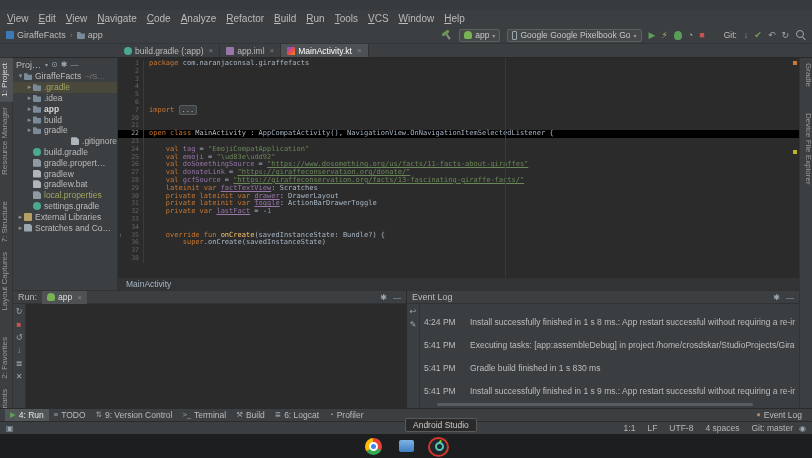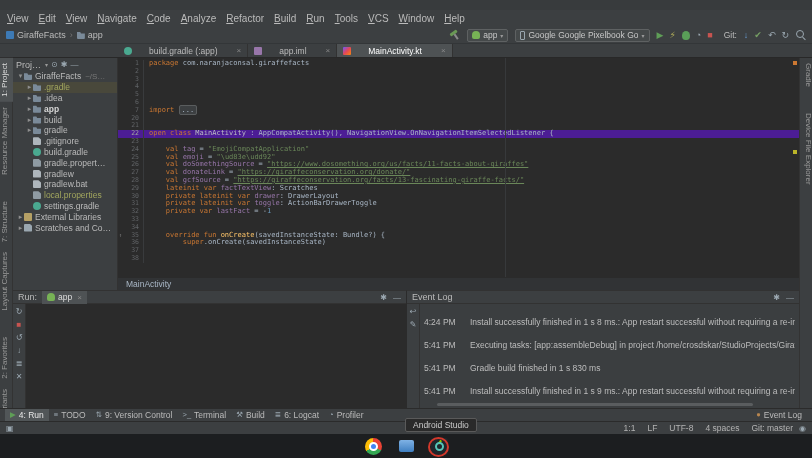--- a/index.html
+++ b/index.html
@@ -18,33 +18,33 @@
   .tic{width:8px;height:8px;display:inline-block;border-radius:1px;flex:none}
   .project-icon{background:#3d7ab5}
   .folder-icon{background:#7a8a99;clip-path:polygon(0 12%,42% 12%,52% 30%,100% 30%,100% 100%,0 100%)}
   #tb-right{margin-left:auto;display:flex;align-items:center;gap:7px}
   .gi{font-size:9px;line-height:1;cursor:default}
   .dd{display:flex;align-items:center;gap:3px;background:#45494a;border:1px solid #5e6162;border-radius:2px;height:13px;padding:0 4px}
   .ddl{max-width:112px;overflow:hidden;text-overflow:ellipsis;white-space:nowrap;font-size:8.5px;color:#c8c8c8}
   .caret{font-size:6px;color:#999}
   .android-icon{width:8px;height:8px;border-radius:50% 50% 2px 2px;background:#77b255}
   .device-icon{width:5px;height:9px;border:1px solid #9aa7b0;border-radius:1px;display:inline-block}
-  .gitlbl{font-size:8.5px;color:#bbb;margin-left:4px}
+  .gitlbl{font-size:8.5px;color:#bbb;margin-left:12px}
   #tb-actions,#git-actions{display:flex;align-items:center;gap:6px}
   .i-hammer{position:relative;width:10px;height:10px;display:inline-block;transform:rotate(-35deg)}
   .i-hammer::before{content:"";position:absolute;left:1px;top:1px;width:8px;height:3px;background:#6a9955;border-radius:1px}
   .i-hammer::after{content:"";position:absolute;left:4px;top:4px;width:2px;height:6px;background:#8a8a8a}
   .i-bug{width:8px;height:9px;background:#5a9e58;border-radius:50% 50% 45% 45%;display:inline-block}
   .i-search{width:10px;height:10px;position:relative;display:inline-block}
   .i-search::before{content:"";position:absolute;width:6px;height:6px;border:1px solid #9aa7b0;border-radius:50%;left:0;top:0}
   .i-search::after{content:"";position:absolute;width:4px;height:1px;background:#9aa7b0;transform:rotate(45deg);left:6px;top:8px}
 
   
   #tabbar{position:absolute;top:44px;left:0;right:0;height:14px;background:#3c3f41;display:flex;align-items:stretch;padding-left:118px;border-bottom:1px solid #282828}
-  .tab{display:flex;align-items:center;gap:17px;padding:0 6px;font-size:8.5px;color:#bbb;border-right:1px solid #323232;cursor:default}
+  .tab{display:flex;align-items:center;gap:3px;padding:0 6px;font-size:8.5px;color:#bbb;border-right:1px solid #323232;cursor:default}
   .tab.active{background:#4e5254;color:#fff}
   .tlbl{white-space:nowrap}
   .tclose{font-size:8px;color:#888;margin-left:2px}
   .gradle-file-icon{background:#4aa990;border-radius:50%}
   .module-file-icon{background:#9876aa}
   .kotlin-file-icon{background:linear-gradient(135deg,#6b57ff,#e44857,#f8890a)}
 
   
   #lstripe{position:absolute;top:58px;left:0;width:13px;height:350px;background:#3c3f41;border-right:1px solid #333;display:flex;flex-direction:column;align-items:center}
   #rstripe{position:absolute;top:58px;right:0;width:13px;height:350px;background:#3c3f41;border-left:1px solid #333;display:flex;flex-direction:column;align-items:center}
@@ -70,27 +70,27 @@
   .ti.library{background:#b5a065}
   .ti.scratch{background:#9aa7b0;clip-path:polygon(0 0,68% 0,100% 28%,100% 100%,0 100%)}
   .lbl.ign{color:#a2a65e}
   .lbl.bld{font-weight:bold;color:#d6d6d6}
   .hint{color:#787878;margin-left:4px;font-size:8px}
 
   
   #editor{position:absolute;top:58px;left:118px;right:13px;height:232px;background:#2b2b2b;overflow:hidden}
   #lines{padding-top:2px}
   .crow{display:flex;height:7.8px;line-height:7.8px}
-  .crow.cur{background:#4c1d95}
+  .crow.cur{background:#000000}
   .gut{width:26px;flex:none;text-align:right;padding-right:4px;font:6.5px/7.8px "DejaVu Sans Mono",monospace;color:#606366;border-right:1px solid #393b3d;position:relative}
   .crow.cur .gnum{color:#a1a1a1}
   .gico{position:absolute;left:1px;top:1px;font-size:5px}
   .cl{font:7px/7.8px "DejaVu Sans Mono",monospace;white-space:pre;color:#a9b7c6;padding-left:5px}
   .kw{color:#cc7832}.str{color:#6a8759}.stru{color:#6a8759;text-decoration:underline}
-  .prop{color:#9876aa}.propu{color:#9876aa;}
+  .prop{color:#9876aa}.propu{color:#9876aa;text-decoration:underline}
   .cls{color:#bcbec4}.fn{color:#ffc66b}.num{color:#6897bb}.pl{color:#a9b7c6}
   .fold{background:#3c3f41;border:1px solid #5a5d5e;border-radius:2px;padding:0 2px;color:#a9b7c6}
   #marginline{position:absolute;left:387px;top:0;bottom:13px;width:1px;background:#37393b}
   .emark{position:absolute;right:2px;width:4px;height:4px}
   #ebc{position:absolute;left:0;right:0;bottom:0;height:13px;background:#313335;border-top:1px solid #2b2b2b;display:flex;align-items:center;padding-left:8px;font-size:8.5px;color:#a9b7c6}
 
   
   #runpanel{position:absolute;top:290px;left:13px;width:393px;height:118px;background:#2b2b2b;border-top:1px solid #323232}
   #evpanel{position:absolute;top:290px;left:406px;right:13px;height:118px;background:#3b3e40;border-top:1px solid #323232;border-left:1px solid #2b2b2b}
   .pheader{height:13px;background:#3c3f41;display:flex;align-items:center;padding:0 5px;gap:5px;font-size:9px;border-bottom:1px solid #323232}
@@ -264,21 +264,21 @@
       <div class="trow" style="padding-left: 13px;">
         <span class="chev">▸</span>
         <span class="ti folder"></span>
         <span class="lbl">build</span>
       </div>
       <div class="trow" style="padding-left: 13px;">
         <span class="chev">▸</span>
         <span class="ti folder"></span>
         <span class="lbl">gradle</span>
       </div>
-      <div class="trow" style="padding-left: 13px;">
+      <div class="trow" style="padding-left: 13px; justify-content: flex-end;">
         <span class="chev"></span>
         <span class="ti text-file"></span>
         <span class="lbl">.gitignore</span>
       </div>
       <div class="trow" style="padding-left: 13px;">
         <span class="chev"></span>
         <span class="ti gradle-file"></span>
         <span class="lbl">build.gradle</span>
       </div>
       <div class="trow" style="padding-left: 13px;">

